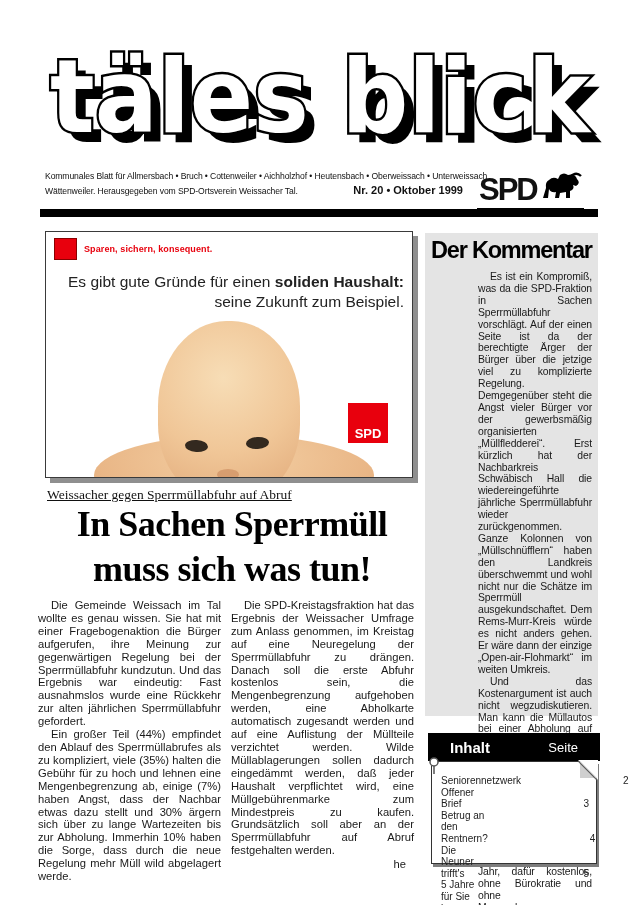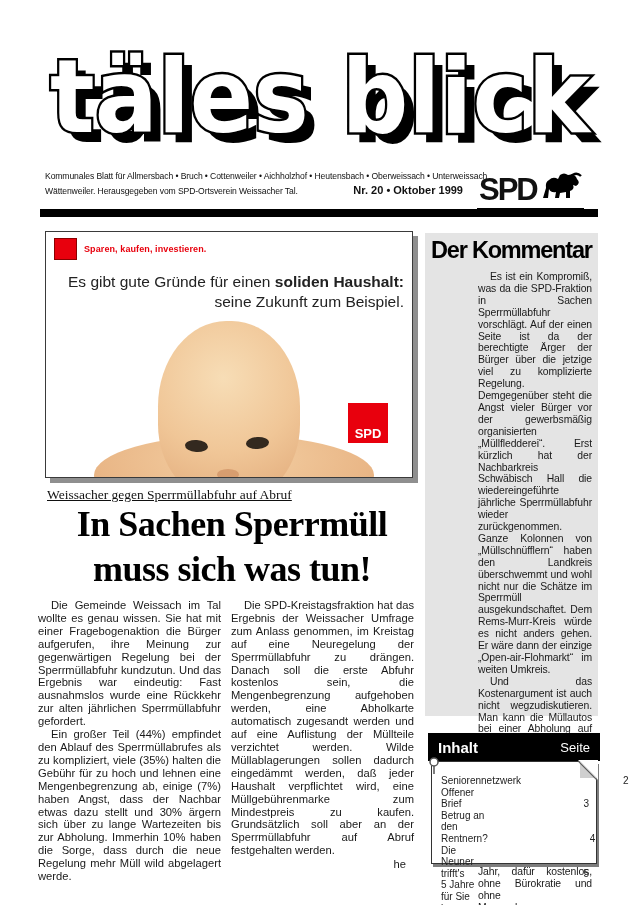--- a/index.html
+++ b/index.html
@@ -59,21 +59,21 @@
           padding:3px 6px;box-sizing:border-box;}
   .k-title{font-size:23.5px;font-weight:bold;letter-spacing:-1.2px;margin:1px 16px 7px 0;color:#000;
           white-space:nowrap;}
   .k-body{font-size:10.4px;line-height:11.9px;letter-spacing:-0.1px;text-align:justify;color:#191919;margin-left:47px;}
   .k-body p{margin:0;text-indent:12px;}
   .k-sig{text-align:right;padding-right:4px;}
 
   
   .inhalt-header{position:absolute;left:428px;top:733px;width:172px;height:28px;background:#000;
           color:#fff;display:flex;justify-content:space-between;align-items:center;
-          padding:0 10px;box-sizing:border-box;}
+          padding:0 22px;box-sizing:border-box;}
   .inhalt-title{font-weight:bold;font-size:15px;}
   .inhalt-page-label{font-size:13px;}
   .toc-note{position:absolute;left:431px;top:761px;width:166px;height:103px;background:#fff;
           border:1.2px solid #333;box-shadow:2px 3px 0 #7d7d7d;box-sizing:border-box;
           padding:13px 7px 0 9px;}
   .toc-row{display:flex;align-items:flex-end;font-size:10px;line-height:11.6px;color:#222;gap:48px;}
   .toc-leader{flex:1;border-bottom:1px dotted #666;margin:0 3px 2px 3px;min-width:0;}
   .toc-page{width:10px;text-align:right;}
   .curl-cut{position:absolute;top:-2px;right:-2px;width:0;height:0;
           border-top:20px solid #fff;border-left:20px solid transparent;}
@@ -112,21 +112,21 @@
         </svg>
       </span>
     </div>
   </div>
 
   <div class="black-bar"></div>
 
   <div class="ad">
     <div class="ad-tagline-row">
       <span class="red-square"></span>
-      <span class="tagline">Sparen, kaufen, investieren.</span>
+      <span class="tagline">Sparen, sichern, konsequent.</span>
     </div>
     <div class="ad-text">
       <span>Es gibt gute Gründe für einen </span><b>soliden Haushalt:</b><br>
       <span>seine Zukunft zum Beispiel.</span>
     </div>
     <div class="baby-shoulders"></div>
     <div class="baby-head">
       <div class="baby-eye left"></div>
       <div class="baby-eye right"></div>
       <div class="baby-nose"></div>

